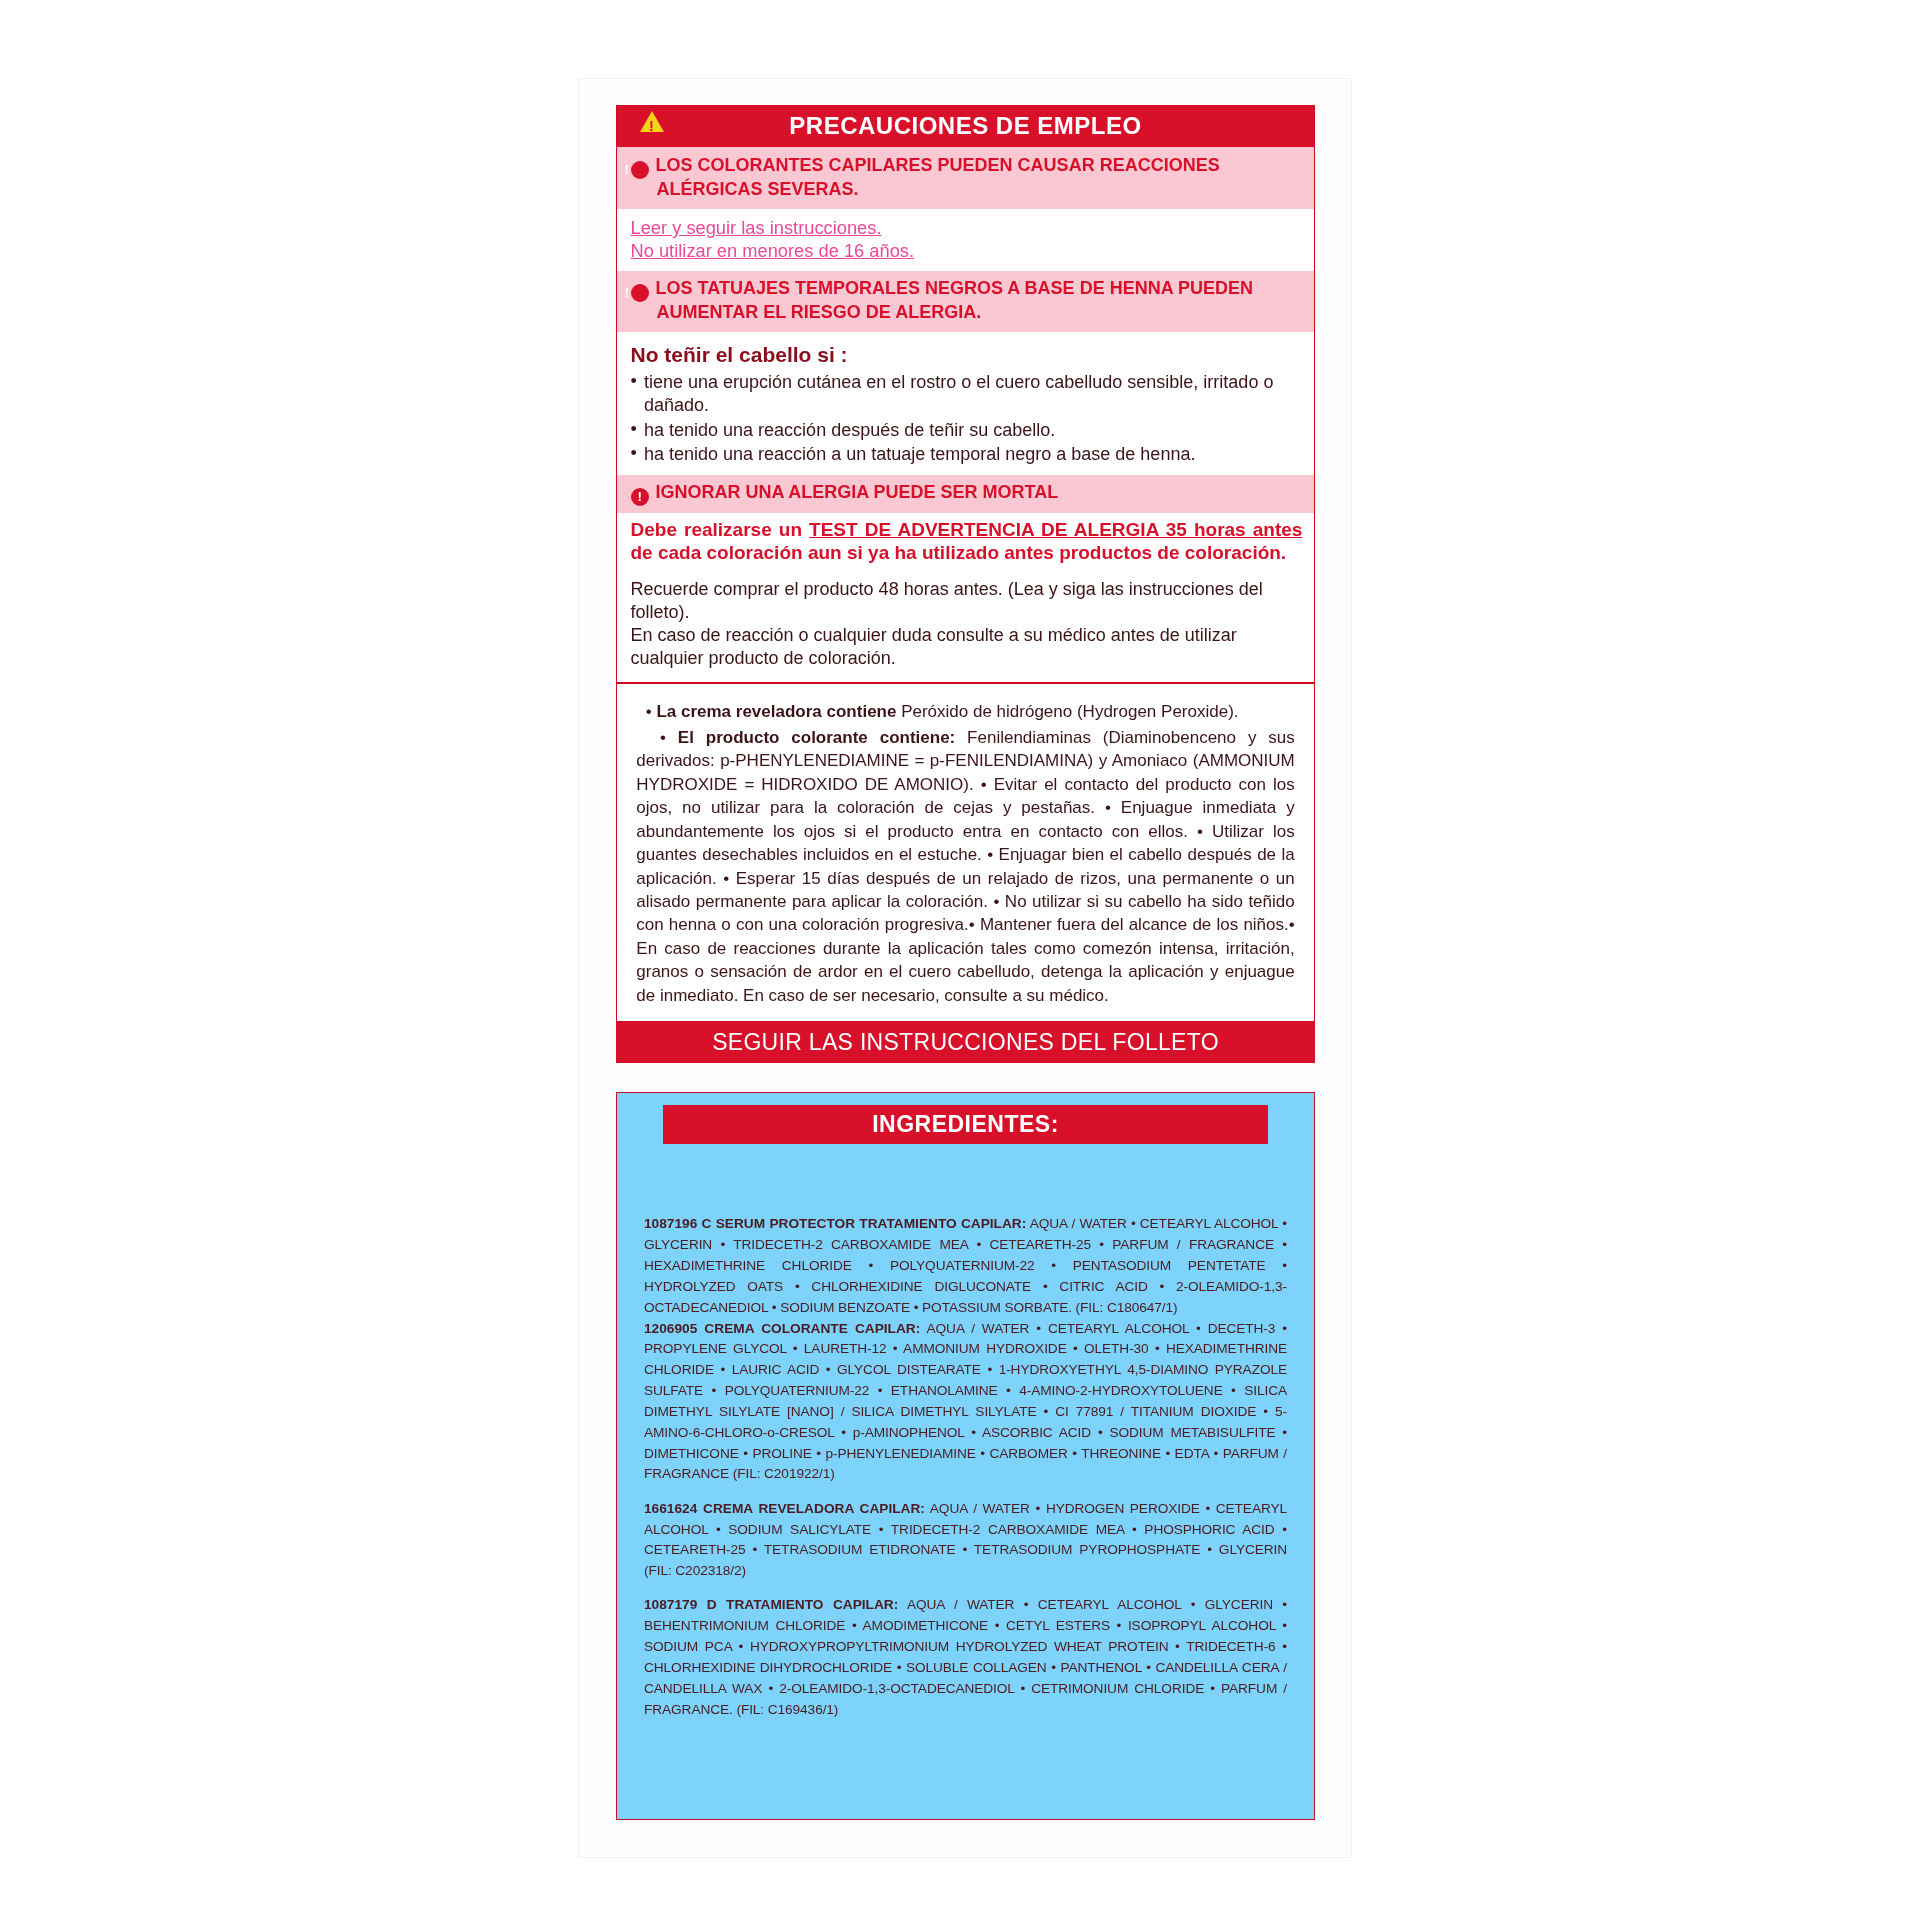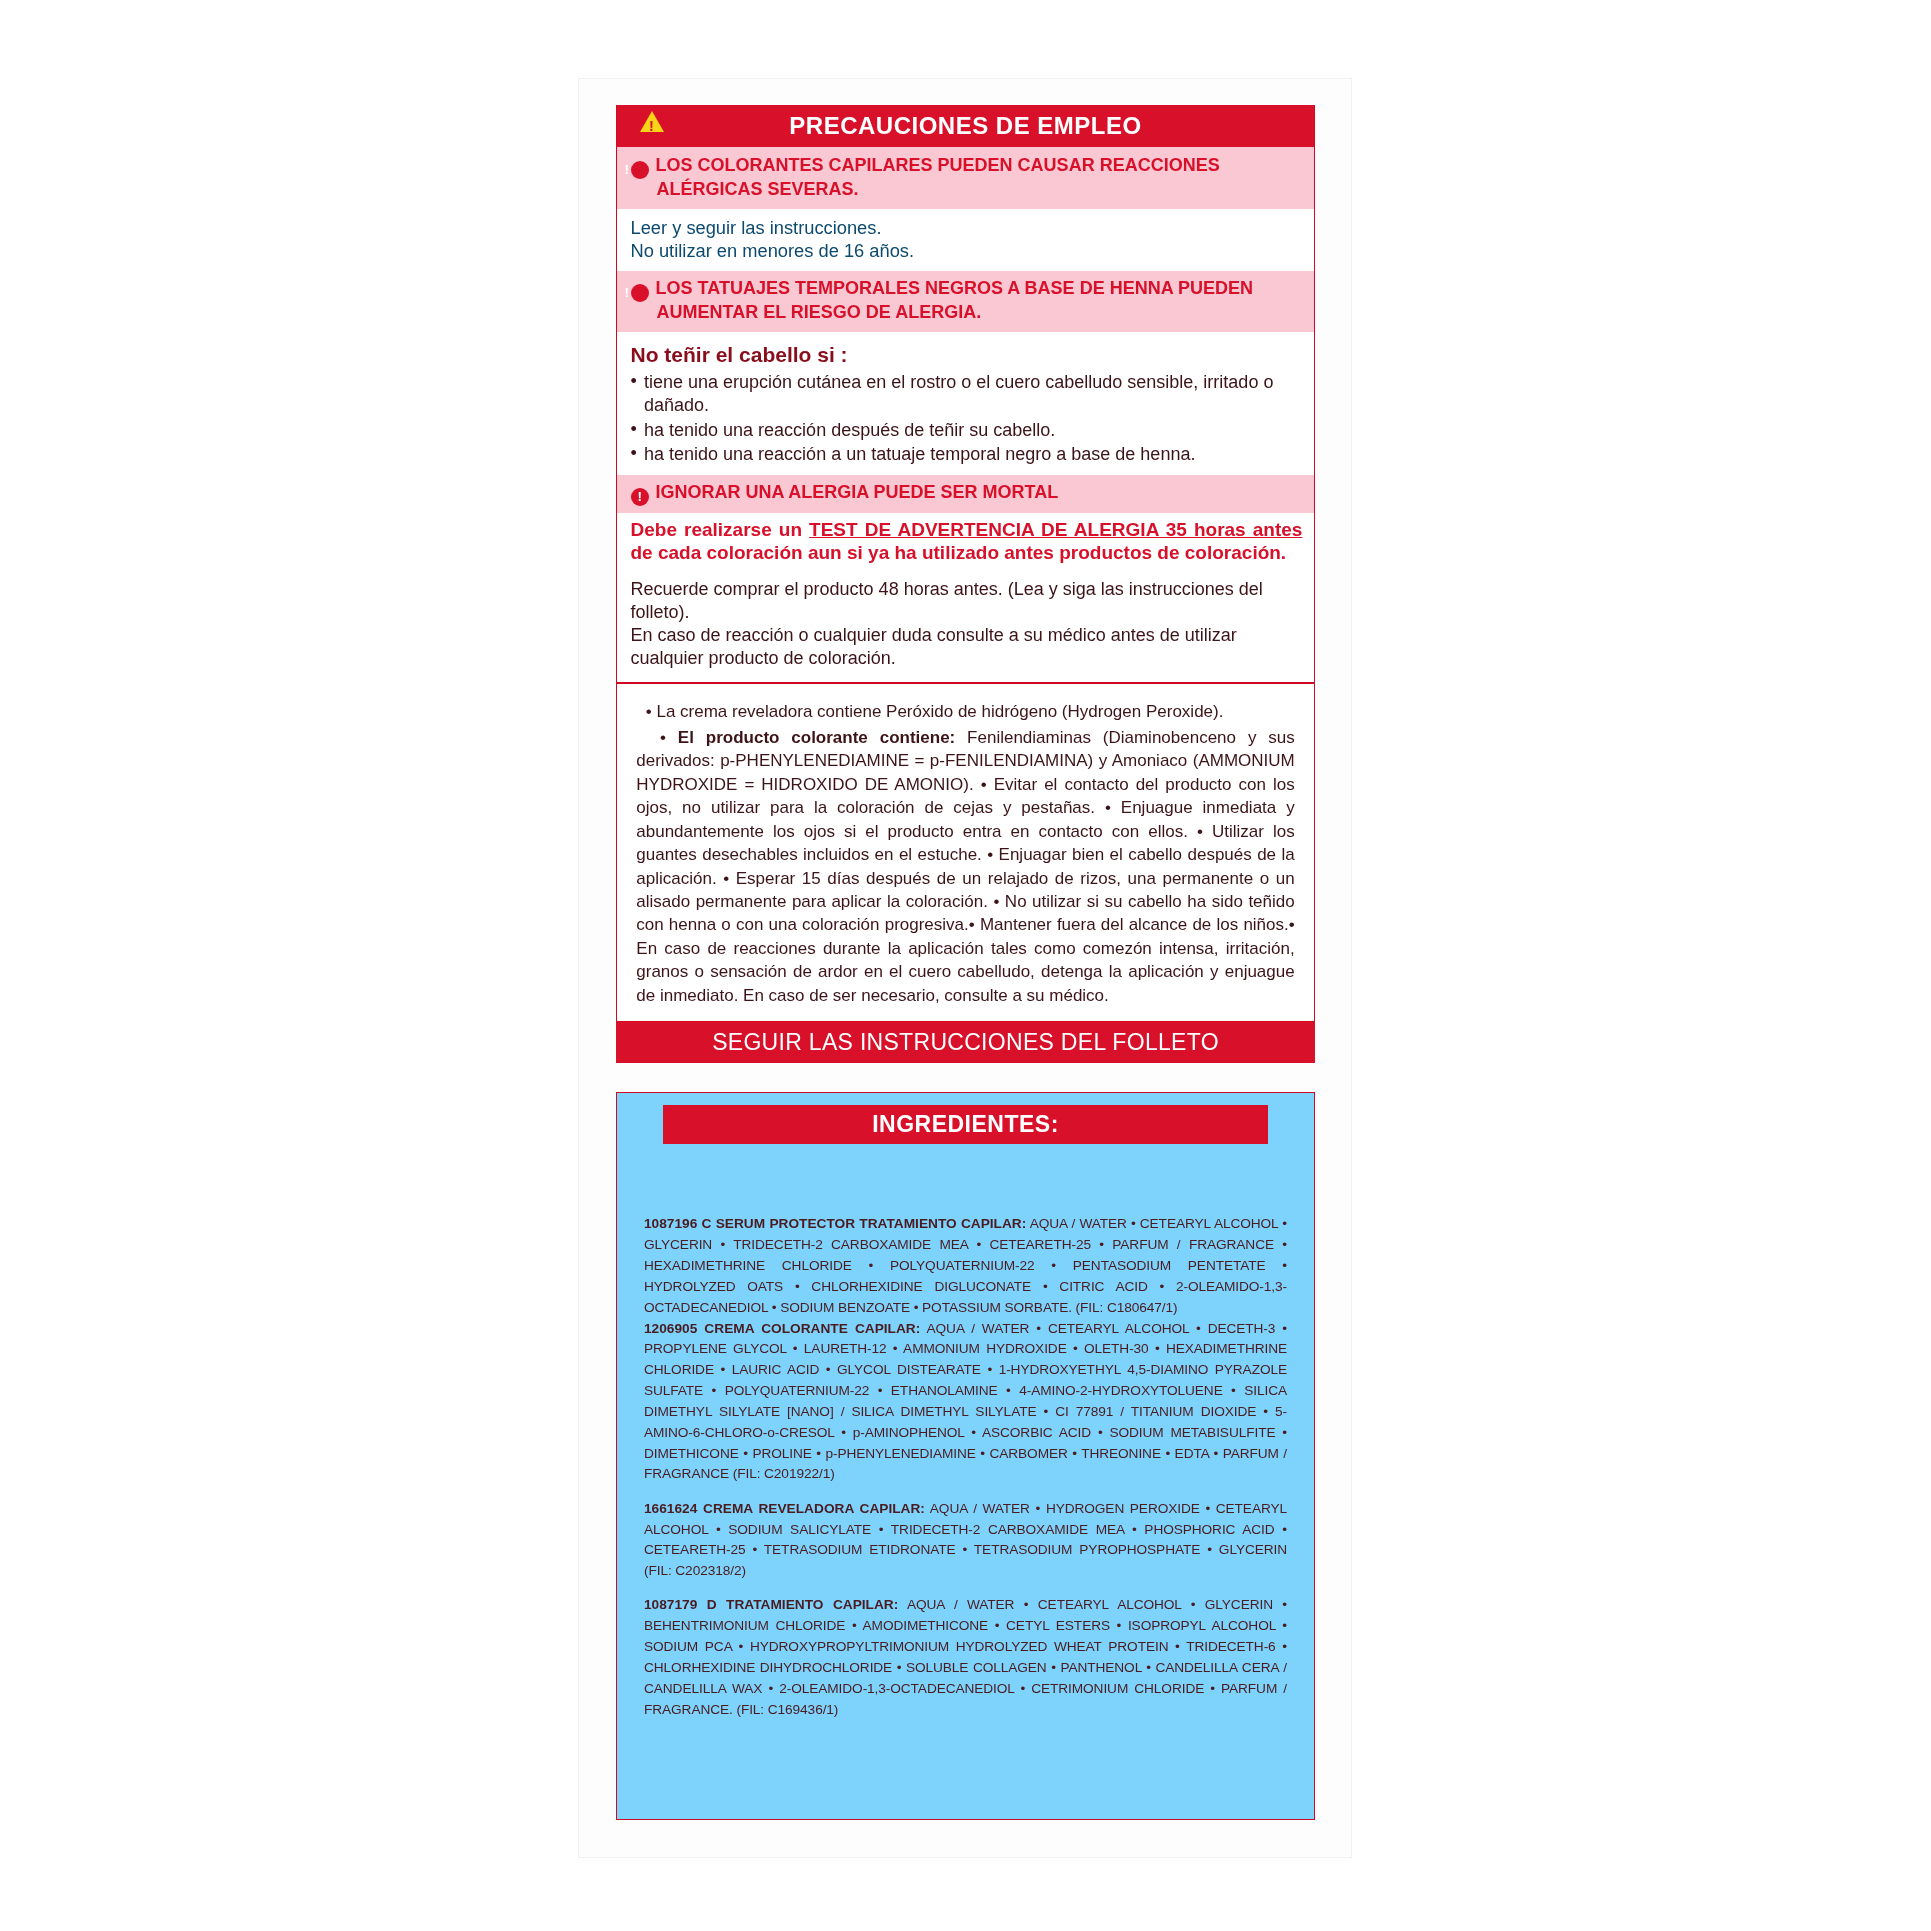--- a/index.html
+++ b/index.html
@@ -95,23 +95,24 @@
     line-height: 18.3px;
     vertical-align: -2.9px;
     margin-right: 6.8px;
   }
   .hang {
     display: block;
     padding-left: 26px;
     text-indent: -26px;
   }
   .darkline {
-    color: #0c4a6e;
+    color: #ec4899;
     font-size: 18.3px;
     line-height: 1.28;
+    text-decoration: underline;
   }
   .subhead {
     color: #8a0d1c;
     font-weight: bold;
     font-size: 21px;
     padding: 3.9px 0 2.9px 0;
   }
   .bullets {
     color: #3c1418;
     font-size: 18px;
@@ -160,21 +161,21 @@
     border-top: 1px solid #d10a23;
     background: #ffffff;
     padding: 17.4px 19.3px 13.5px 19.3px;
   }
   .comp-lead {
     color: #3c1418;
     font-size: 17px;
     line-height: 1.35;
     margin-bottom: 1.9px;
   }
-  .comp-lead b { font-weight: normal; }
+  .comp-lead b { font-weight: bold; }
   .comp-body {
     color: #3c1418;
     font-size: 17px;
     line-height: 1.38;
     text-align: justify;
     margin-top: 1.9px;
   }
   .comp-body b { font-weight: bold; }
 
   .follow-bar {

